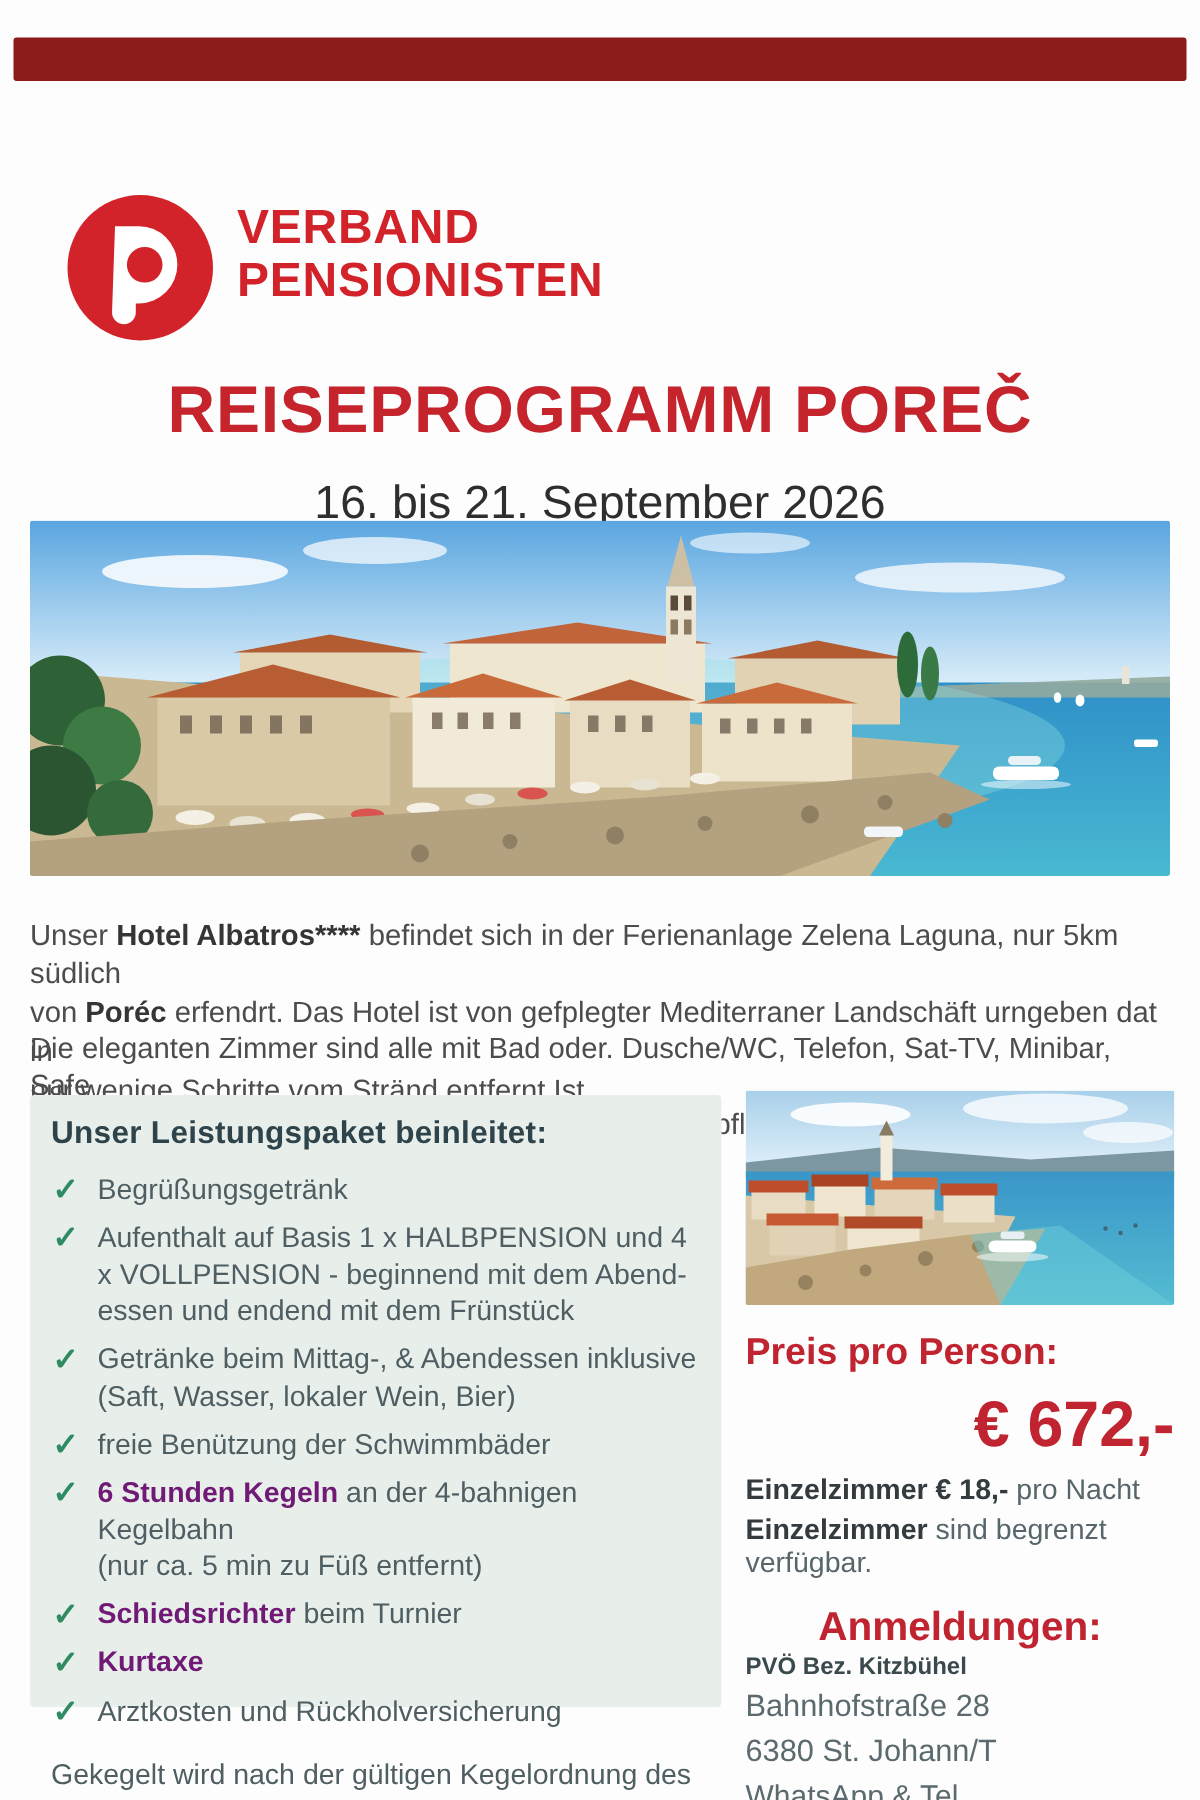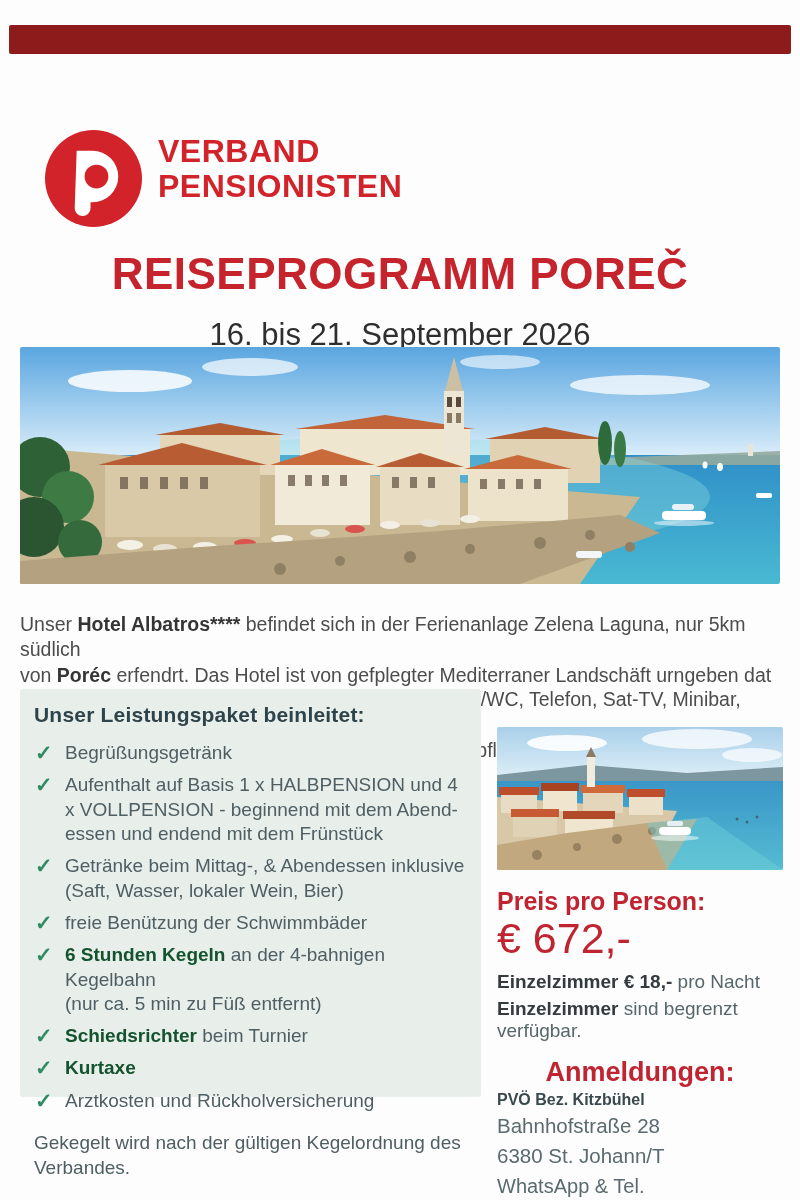--- a/index.html
+++ b/index.html
@@ -18,33 +18,33 @@
   .title{position:absolute;left:0;top:249px;width:100%;text-align:center;font-size:44px;font-weight:800;color:#c5242c;letter-spacing:.5px;}
   .dates{position:absolute;left:0;top:317px;width:100%;text-align:center;font-size:31px;color:#2e2e2e;}
   
   .hero{position:absolute;left:20px;top:347px;width:760px;height:237px;border-radius:2px;overflow:hidden;}
   
   .para{position:absolute;left:20px;width:766px;font-size:19.5px;line-height:1.33;color:#4c4c4c;white-space:pre-line;}
   .para b{color:#353535;font-weight:700;}
   .p1{top:592px;}
   .p2{top:667px;}
   
-  .paket{position:absolute;left:20px;top:689px;width:461px;height:408px;box-sizing:border-box;
+  .paket{position:absolute;left:20px;top:730px;width:461px;height:408px;box-sizing:border-box;
          background:#e8efeb;border-radius:3px;padding:14px 14px 0 14px;}
   .paket-heading{font-size:21px;font-weight:700;color:#2e444a;letter-spacing:.2px;}
   .paket-list{list-style:none;margin:14px 0 0 0;padding:0;}
   .paket-list li{position:relative;padding-left:31px;margin-bottom:8px;font-size:19px;line-height:1.28;color:#4e5e62;white-space:pre-line;}
-  .paket-list li b{color:#14532d;font-weight:700;text-align:center;}
+  .paket-list li b{color:#701a75;font-weight:700;text-align:center;}
   .chk{position:absolute;left:1px;top:-1px;color:#2e8b62;font-weight:700;font-size:21px;}
   .paket-footer{margin-top:18px;font-size:19px;line-height:1.3;color:#4e5e62;white-space:pre-line;}
   
   .right{position:absolute;left:497px;top:727px;width:286px;}
   .right-photo{width:286px;height:143px;border-radius:2px;overflow:hidden;}
   .price-label{margin-top:17px;font-size:25px;font-weight:800;color:#bf2430;}
-  .price-amount{margin-top:1px;font-size:43px;font-weight:400;color:#bf2430;line-height:1.0;}
+  .price-amount{margin-top:13px;font-size:43px;font-weight:700;color:#bf2430;line-height:1.0;text-align:right;}
   .price-single{margin-top:11px;font-size:19px;color:#56666a;}
   .price-single b,.price-note b{color:#333b3e;font-weight:700;}
   .price-note{margin-top:5px;font-size:19px;color:#56666a;}
   .anmeld{margin-top:15px;font-size:27px;font-weight:800;color:#bf2430;text-align:center;}
   .org{margin-top:3px;font-size:16px;font-weight:700;color:#39494d;}
   .addr{margin-top:3px;font-size:20.5px;line-height:1.32;color:#5a6a6e;}
   .phone{margin-top:6px;font-size:20px;color:#5a6a6e;}
 </style>
 </head>
 <body>

